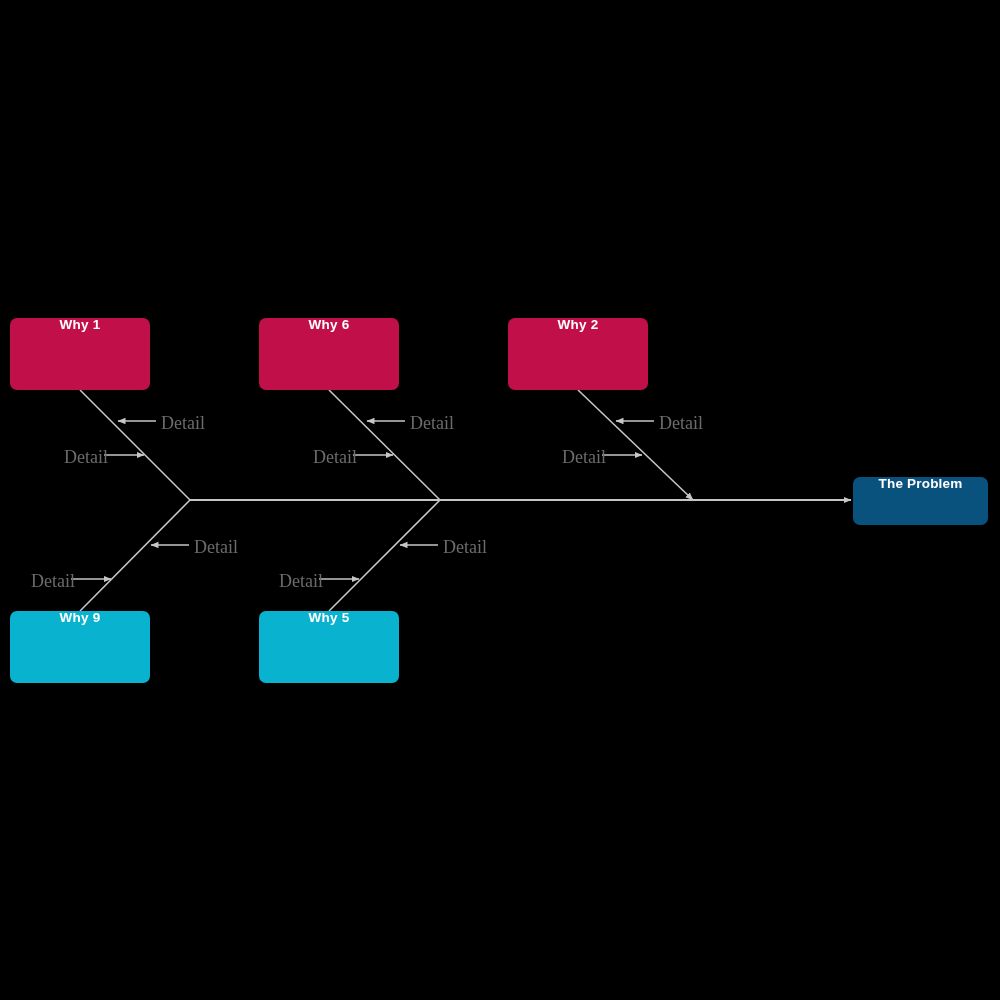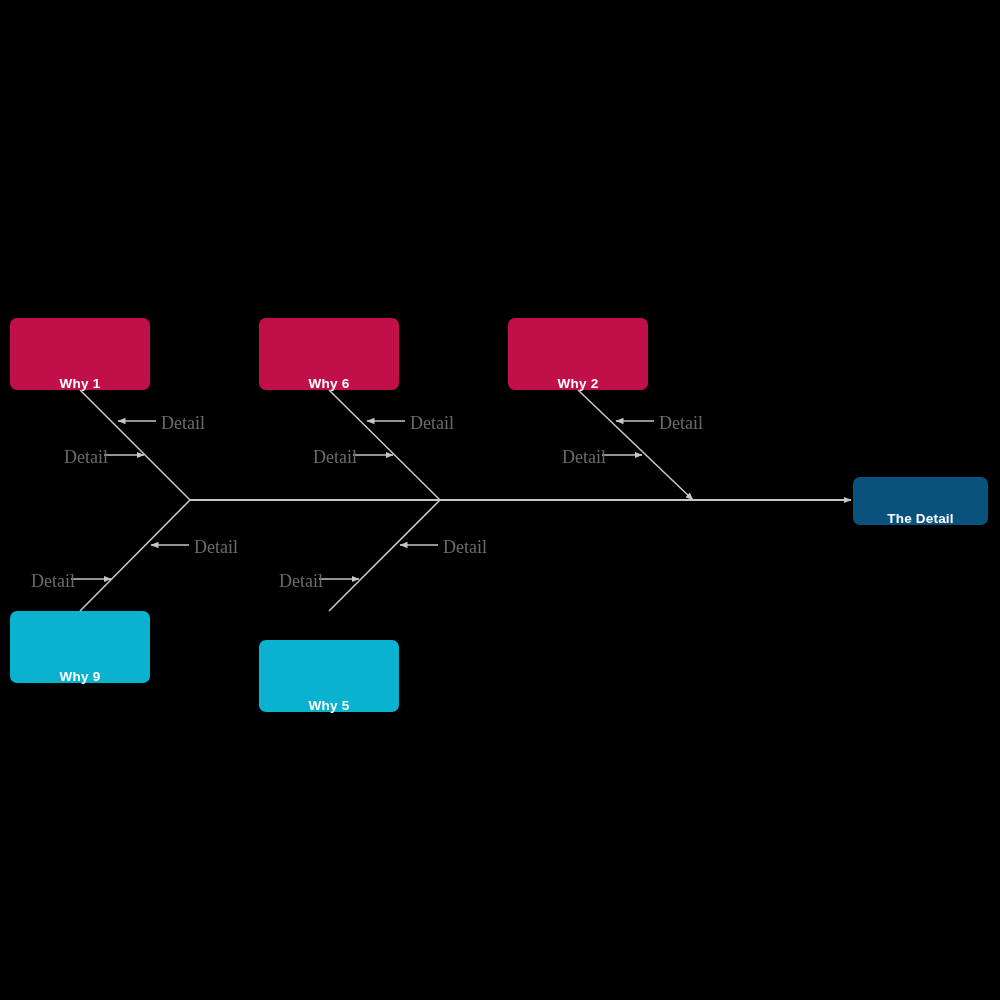--- a/index.html
+++ b/index.html
@@ -22,21 +22,21 @@
   #diagram-svg {
     position: absolute;
     left: 0;
     top: 0;
     width: 1000px;
     height: 1000px;
   }
   .node-box {
     position: absolute;
     display: flex;
-    align-items: flex-end;
+    align-items: flex-start;
     justify-content: center;
     border-radius: 7px;
     box-sizing: border-box;
   }
   .node-label {
     color: #ffffff;
     font-size: 13.5px;
     font-weight: bold;
     font-family: "Liberation Sans", sans-serif;
     letter-spacing: 0.2px;
@@ -90,25 +90,25 @@
       </div>
       <div class="node-box" style="left: 259px; top: 318px; width: 140px; height: 72px; background: rgb(193, 15, 74);">
         <span class="node-label">Why 6</span>
       </div>
       <div class="node-box" style="left: 508px; top: 318px; width: 140px; height: 72px; background: rgb(193, 15, 74);">
         <span class="node-label">Why 2</span>
       </div>
       <div class="node-box" style="left: 10px; top: 611px; width: 140px; height: 72px; background: rgb(9, 178, 206);">
         <span class="node-label">Why 9</span>
       </div>
-      <div class="node-box" style="left: 259px; top: 611px; width: 140px; height: 72px; background: rgb(9, 178, 206); margin-top: 29px;">
+      <div class="node-box" style="left: 259px; top: 611px; width: 140px; height: 72px; background: rgb(9, 178, 206);">
         <span class="node-label">Why 5</span>
       </div>
       <div class="node-box" style="left: 853px; top: 477px; width: 135px; height: 48px; background: rgb(10, 82, 126);">
-        <span class="node-label" style="color: rgb(255, 255, 255);">The Detail</span>
+        <span class="node-label" style="color: rgb(255, 255, 255);">The Problem</span>
       </div>
     </div>
   <div id="labels-layer">
       <div class="detail-label" style="left: 161px; top: 414px;">Detail</div>
       <div class="detail-label" style="left: 64px; top: 448px;">Detail</div>
       <div class="detail-label" style="left: 410px; top: 414px;">Detail</div>
       <div class="detail-label" style="left: 313px; top: 448px;">Detail</div>
       <div class="detail-label" style="left: 659px; top: 414px;">Detail</div>
       <div class="detail-label" style="left: 562px; top: 448px;">Detail</div>
       <div class="detail-label" style="left: 194px; top: 538px;">Detail</div>

